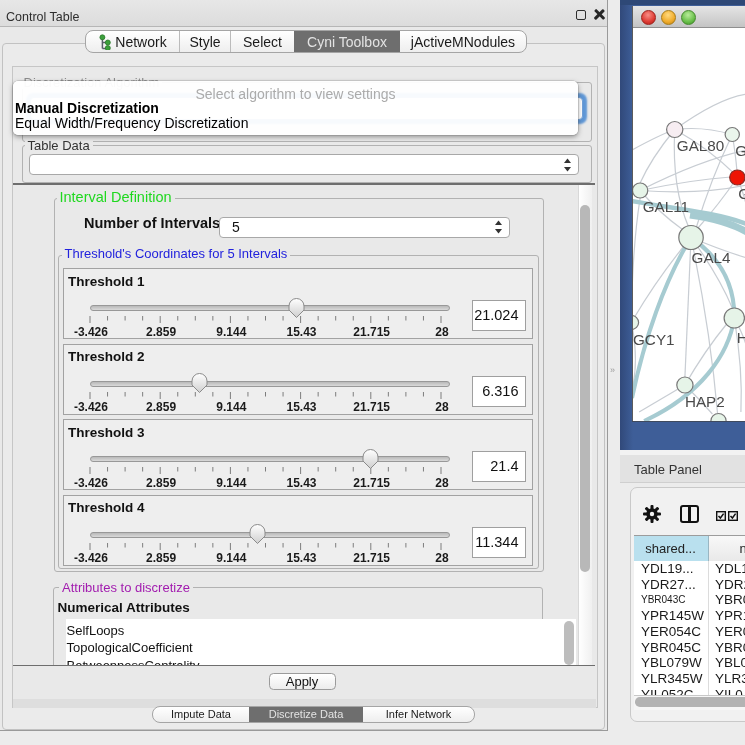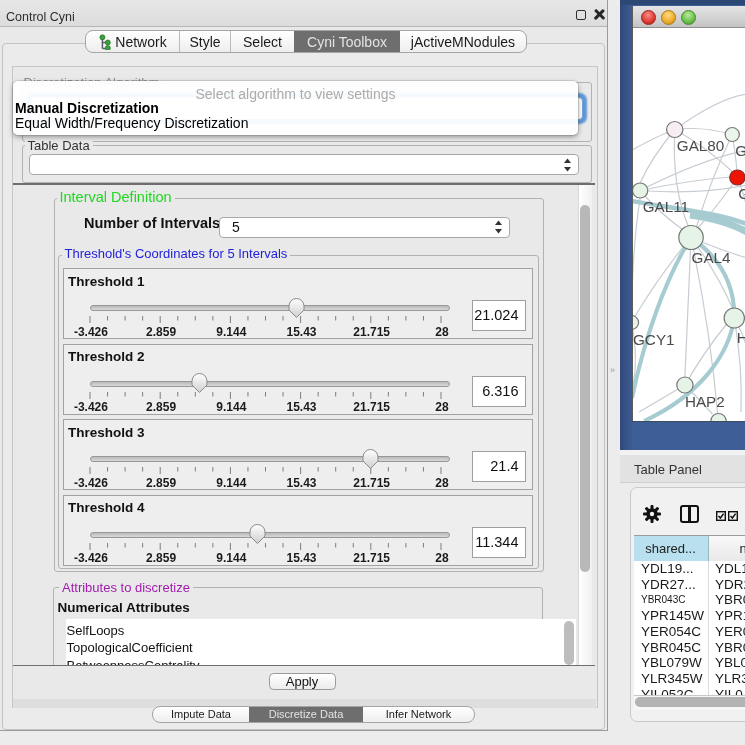--- a/index.html
+++ b/index.html
@@ -10,21 +10,21 @@
   .gtitle{position:absolute;padding:0 3px;background:#e9e9e9;font-size:13px;line-height:13px;}
   .combo{position:absolute;background:#fff;border:1px solid #a8a8a8;border-radius:4px;
          font-size:14px;color:#111;}
 </style>
 </head>
 <body>
 
 <div class="abs" id="cpwin" style="left:0;top:0;width:607px;height:730px;background:#e9e9e9;border-right:1px solid #9a9a9a;border-bottom:1px solid #9a9a9a;">
 
   <div class="abs" style="left:0;top:0;width:607px;height:26px;background:linear-gradient(#e7e7e7,#dcdcdc);border-bottom:1px solid #b6b6b6;">
-    <span class="abs" style="left:6px;top:9.5px;font-size:12.5px;color:#2d2d2d;">Control Cyni</span>
+    <span class="abs" style="left:6px;top:9.5px;font-size:12.5px;color:#2d2d2d;">Control Table</span>
     <span class="abs" style="left:576px;top:10px;width:8px;height:8px;border:1.7px solid #2e2e2e;border-radius:2px;"></span>
     <span class="abs" style="left:593px;top:9px;width:12px;height:12px;">
       <span class="abs" style="left:5px;top:-1px;width:2.9px;height:12.5px;background:#262626;transform:rotate(45deg);border-radius:1px;"></span>
       <span class="abs" style="left:5px;top:-1px;width:2.9px;height:12.5px;background:#262626;transform:rotate(-45deg);border-radius:1px;"></span>
     </span>
   </div>
 
   <div class="abs" style="left:2px;top:43px;width:601px;height:685px;border:1px solid #c2c2c2;border-radius:4px;background:#ebebeb;"></div>
 
   <div class="abs" style="left:12px;top:66px;width:584px;height:640px;border:1px solid #c6c6c6;background:#e9e9e9;"></div>

